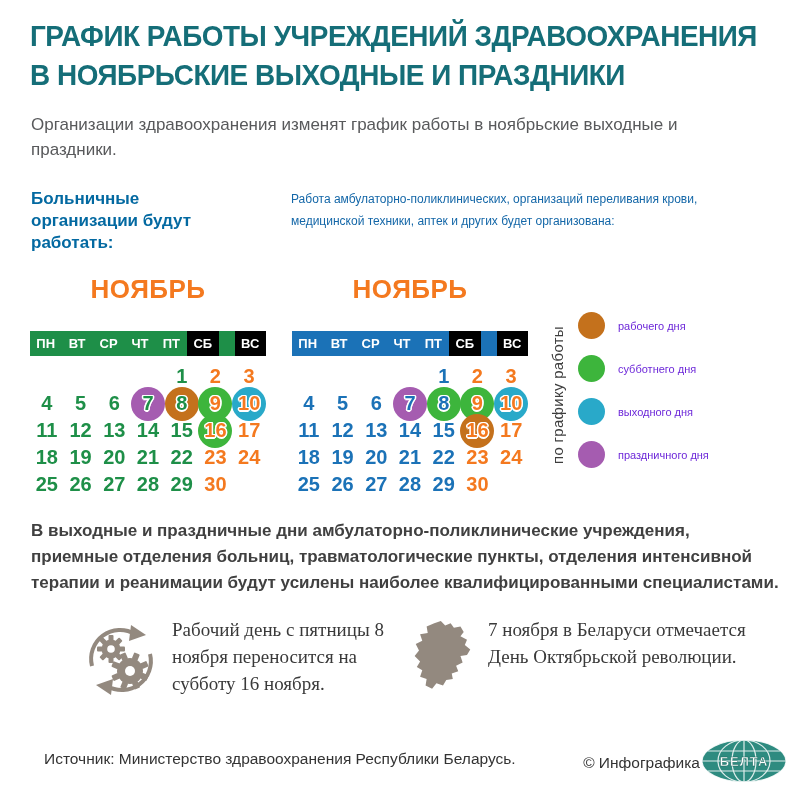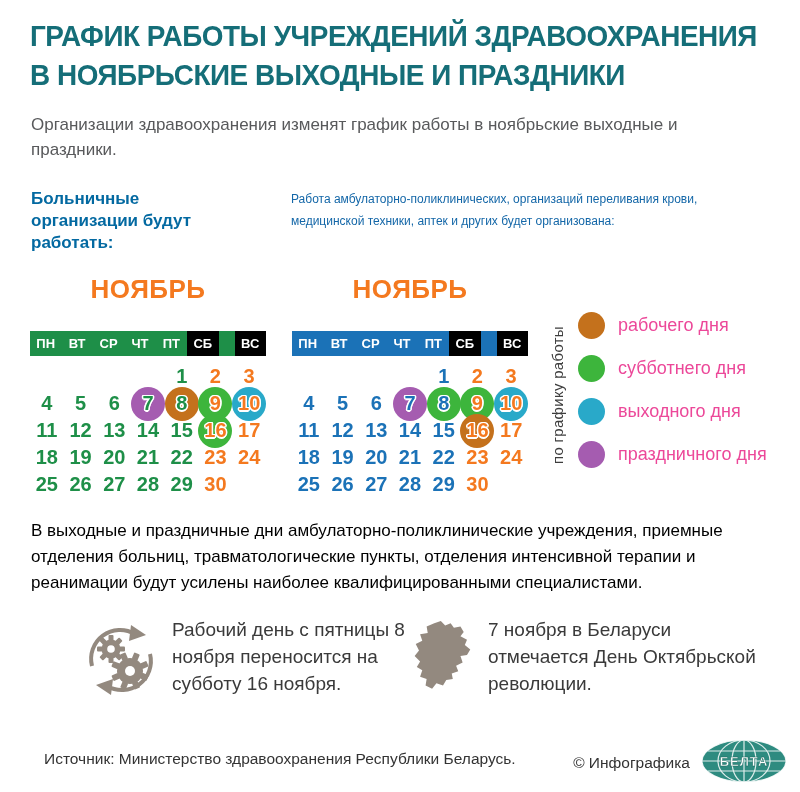--- a/index.html
+++ b/index.html
@@ -45,36 +45,36 @@
 
   
   .legend{position:absolute;left:552px;top:312px;}
   .legend-rotated{position:absolute;left:-3px;top:0;height:166px;
         writing-mode:vertical-rl;transform:rotate(180deg);
         font-size:15px;color:#3d3d3d;letter-spacing:.3px;
         display:flex;align-items:center;justify-content:center;}
   .legend-items{margin-left:26px;}
   .legend-item{display:flex;align-items:center;height:27px;margin-bottom:16px;}
   .legend-swatch{width:27px;height:27px;border-radius:50%;margin-right:13px;flex:0 0 27px;}
-  .legend-label{font-size:18px;color:#ec4899;white-space:nowrap;}
+  .legend-label{font-size:11px;color:#6d28d9;white-space:nowrap;}
 
   .note{position:absolute;left:31px;top:518px;width:748px;font-size:17px;
-        line-height:26px;color:#000000;}
+        line-height:26px;color:#404040;font-weight:bold;}
 
   
-  .callout{position:absolute;top:616px;display:flex;align-items:flex-start;}
+  .callout{position:absolute;top:616px;display:flex;align-items:flex-start;font-family:Liberation Serif, serif;}
   #callout-1{left:84px;width:335px;}
   #callout-2{left:412px;width:345px;}
   .callout-icon{flex:0 0 auto;margin-right:14px;margin-top:4px;}
   .callout-text{font-size:19px;line-height:27px;color:#3a3a3a;}
 
   
   .footer-source{position:absolute;left:30px;top:750px;font-size:15.5px;color:#333;margin-left:14px;}
   .footer-right{position:absolute;right:12px;top:738px;display:flex;align-items:center;}
-  .footer-credit{font-size:15.5px;color:#333;margin-right:10px;}
+  .footer-credit{font-size:15.5px;color:#333;}
 </style>
 </head>
 <body>
 
 <div class="page">
 
   <div class="title">
     <div class="tline">ГРАФИК РАБОТЫ УЧРЕЖДЕНИЙ ЗДРАВООХРАНЕНИЯ</div>
     <div class="tline">В НОЯБРЬСКИЕ ВЫХОДНЫЕ И ПРАЗДНИКИ</div>
   </div>

